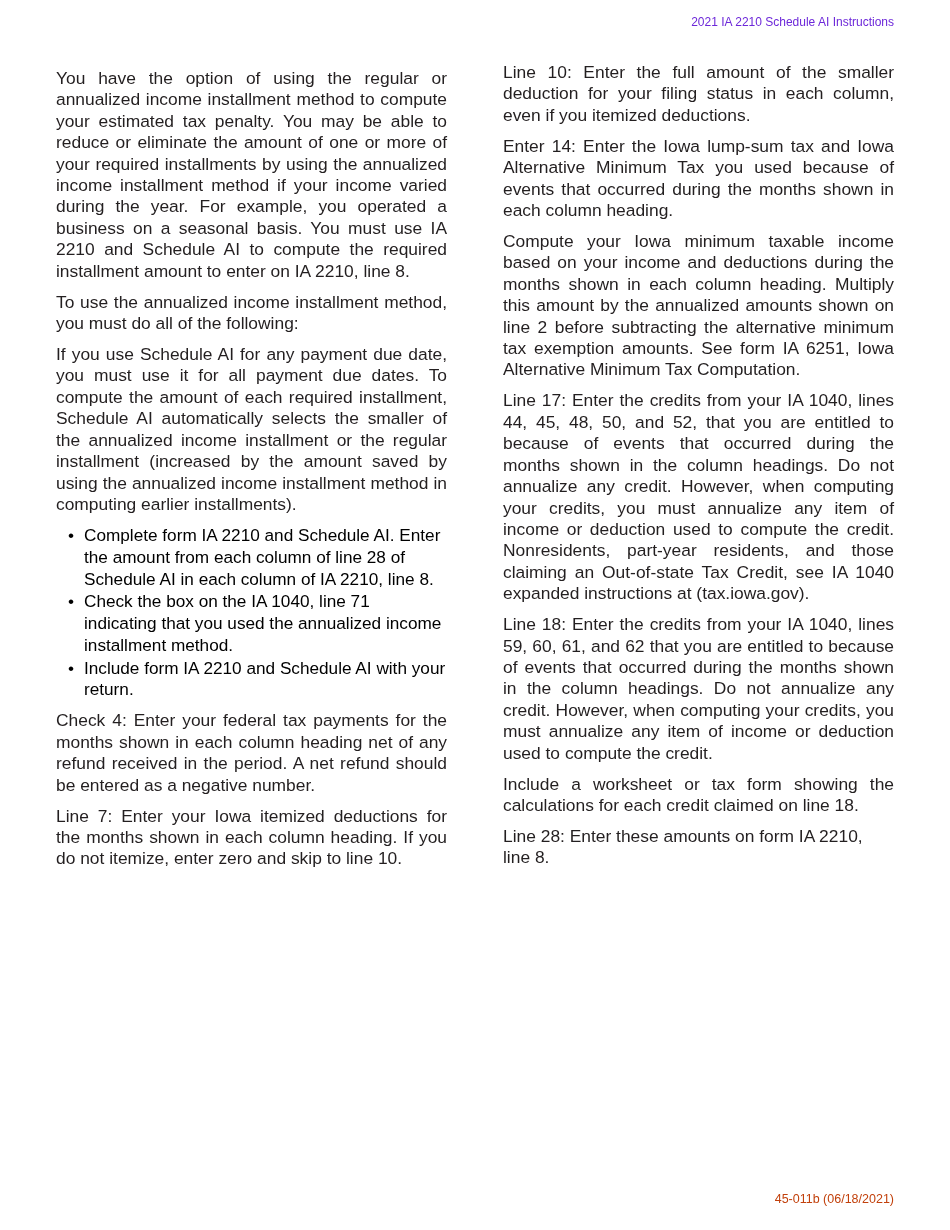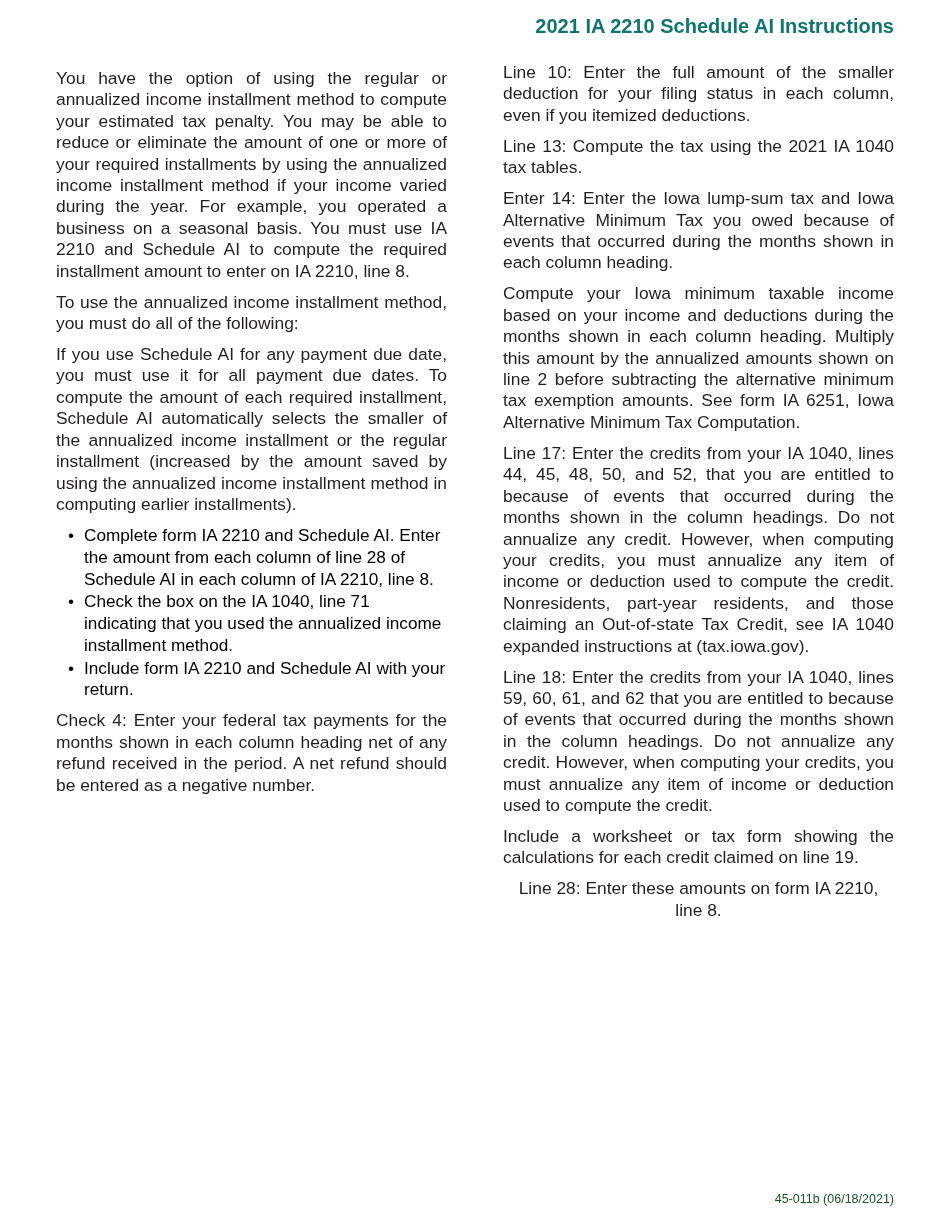--- a/index.html
+++ b/index.html
@@ -12,23 +12,23 @@
       height: 1230px;
       position: relative;
       font-family: "Liberation Sans", "DejaVu Sans", sans-serif;
       color: #231f20;
       overflow: hidden;
     }
     .header-title {
       position: absolute;
       right: 56px;
       top: 15px;
-      font-size: 20px;
-      font-weight: bold;
-      color: #0f766e;
+      font-size: 12px;
+      font-weight: normal;
+      color: #6d28d9;
       letter-spacing: 0;
     }
     .col {
       position: absolute;
       width: 391px;
       font-size: 17.4px;
       line-height: 21.4px;
       text-align: justify;
     }
     .col-left { left: 56px; top: 68px; }
@@ -48,27 +48,27 @@
     }
     .bullets li {
       position: relative;
       margin: 0 0 1px 0;
     }
     .bullets li .bullet {
       position: absolute;
       left: -16px;
       top: 0;
     }
-    .left-align { text-align: center; }
+    .left-align { text-align: left; }
     .footer-code {
       position: absolute;
       right: 56px;
       top: 1192px;
       font-size: 12.5px;
-      color: #14532d;
+      color: #c2410c;
     }
   </style>
 </head>
 <body>
 
 <div class="header-title">2021 IA 2210 Schedule AI Instructions</div>
 
 <div class="col col-left">
   <p class="para">You have the option of using the regular or annualized income installment method to compute your estimated tax penalty. You may be able to reduce or eliminate the amount of one or more of your required installments by using the annualized income installment method if your income varied during the year. For example, you operated a business on a seasonal basis. You must use IA 2210 and Schedule AI to compute the required installment amount to enter on IA 2210, line 8.</p>
   <p class="para">To use the annualized income installment method, you must do all of the following:</p>
@@ -85,38 +85,38 @@
     </li>
     <li>
       <span class="bullet">•</span>
       <span>Include form IA 2210 and Schedule AI with your return.</span>
     </li>
   </ul>
 
   <p class="para">
     <span class="bold">Check 4:</span><span> Enter your federal tax payments for the months shown in each column heading net of any refund received in the period. A net refund should be entered as a negative number.</span>
   </p>
+  <p class="para">
+    <span class="bold">Line 7:</span><span> Enter your Iowa itemized deductions for the months shown in each column heading. If you do not itemize, enter zero and skip to line 10.</span>
+  </p>
 </div>
 
 <div class="col col-right">
   <p class="para">
     <span class="bold">Line 10:</span><span> Enter the full amount of the smaller deduction for your filing status in each column, even if you itemized deductions.</span>
   </p>
   <p class="para">
-    <span class="bold">Line 13:</span><span> Compute the tax using the 2021 IA 1040 tax tables.</span>
-  </p>
-  <p class="para">
-    <span class="bold">Enter 14:</span><span> Enter the Iowa lump-sum tax and Iowa Alternative Minimum Tax you owed because of events that occurred during the months shown in each column heading.</span>
+    <span class="bold">Enter 14:</span><span> Enter the Iowa lump-sum tax and Iowa Alternative Minimum Tax you used because of events that occurred during the months shown in each column heading.</span>
   </p>
   <p class="para">Compute your Iowa minimum taxable income based on your income and deductions during the months shown in each column heading. Multiply this amount by the annualized amounts shown on line 2 before subtracting the alternative minimum tax exemption amounts. See form IA 6251, Iowa Alternative Minimum Tax Computation.</p>
   <p class="para">
     <span class="bold">Line 17:</span><span> Enter the credits from your IA 1040, lines 44, 45, 48, 50, and 52, that you are entitled to because of events that occurred during the months shown in the column headings. Do not annualize any credit. However, when computing your credits, you must annualize any item of income or deduction used to compute the credit. Nonresidents, part-year residents, and those claiming an Out-of-state Tax Credit, see IA 1040 expanded instructions at (tax.iowa.gov).</span>
   </p>
   <p class="para">
     <span class="bold">Line 18:</span><span> Enter the credits from your IA 1040, lines 59, 60, 61, and 62 that you are entitled to because of events that occurred during the months shown in the column headings. Do not annualize any credit. However, when computing your credits, you must annualize any item of income or deduction used to compute the credit.</span>
   </p>
-  <p class="para">Include a worksheet or tax form showing the calculations for each credit claimed on line 19.</p>
+  <p class="para">Include a worksheet or tax form showing the calculations for each credit claimed on line 18.</p>
   <p class="para left-align">
     <span class="bold">Line 28:</span><span> Enter these amounts on form IA 2210, line 8.</span>
   </p>
 </div>
 
 <div class="footer-code">45-011b (06/18/2021)</div>
 
 </body></html>

